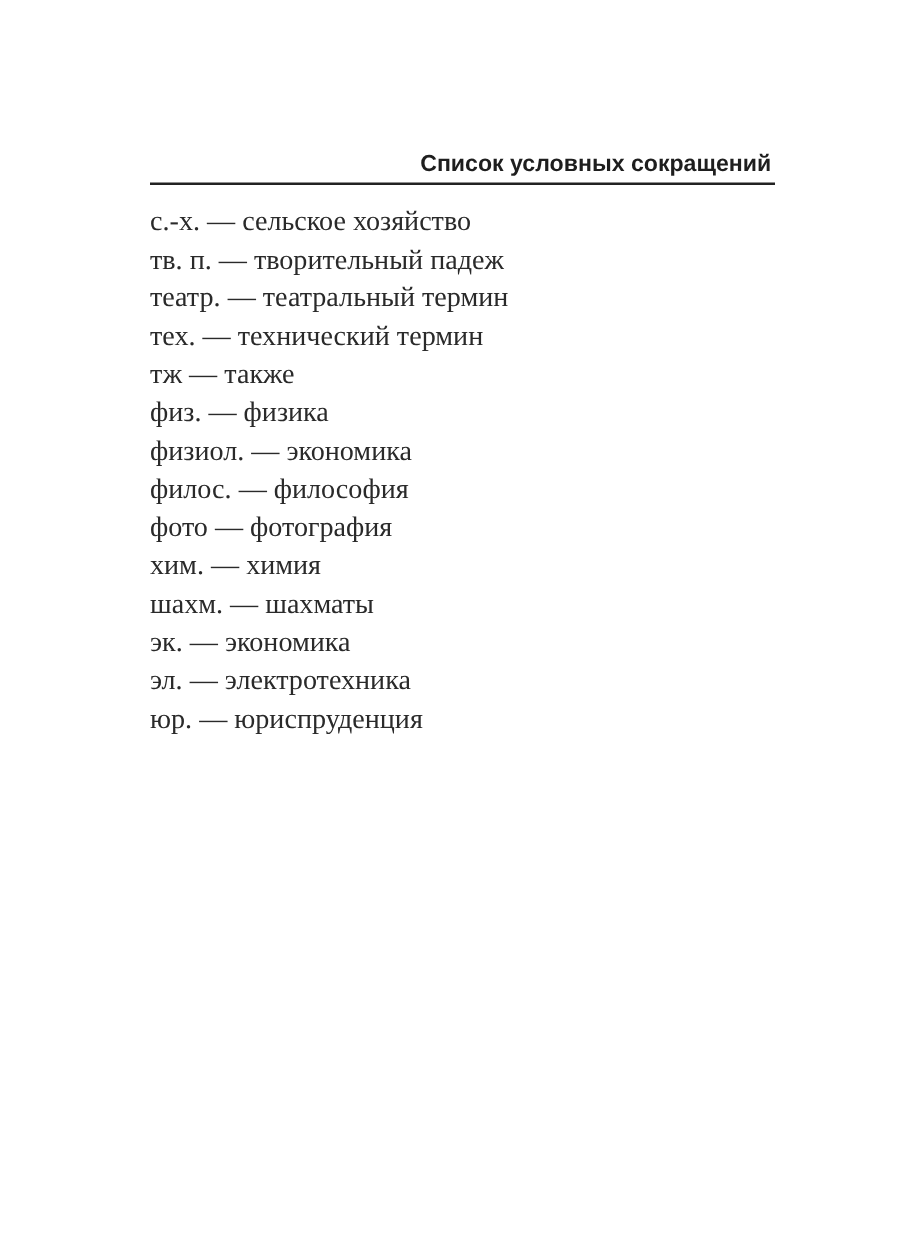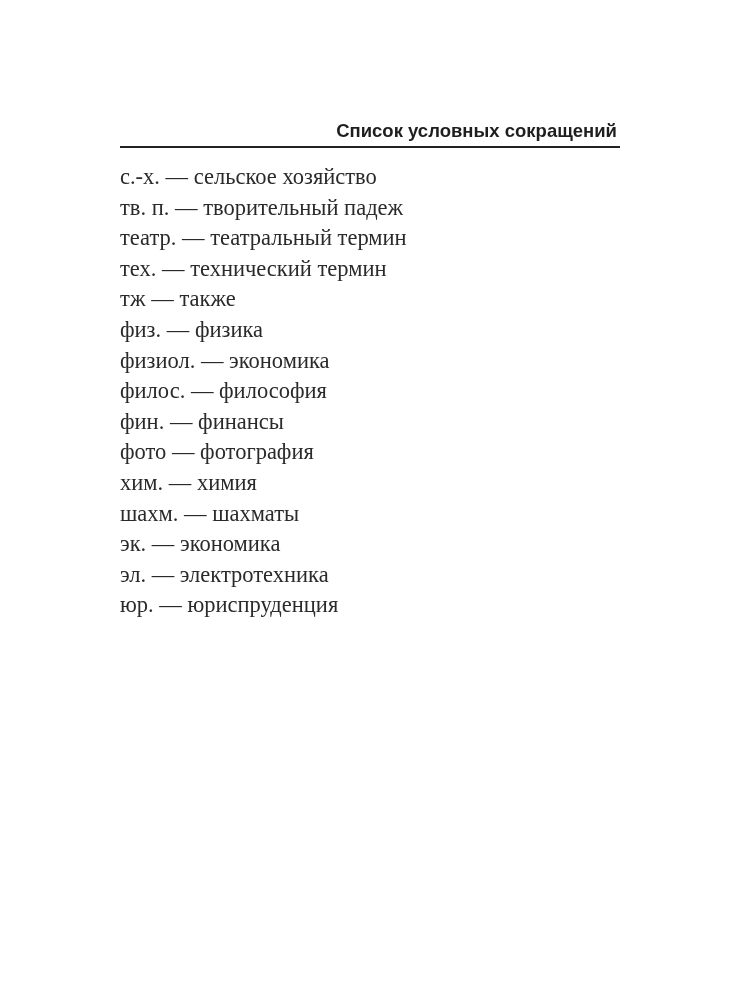--- a/index.html
+++ b/index.html
@@ -32,20 +32,19 @@
 
 <ul class="list">
   <li><span class="abbr">с.-х.</span><span> — </span><span>сельское хозяйство</span></li>
   <li><span class="abbr">тв. п.</span><span> — </span><span>творительный падеж</span></li>
   <li><span class="abbr">театр.</span><span> — </span><span>театральный термин</span></li>
   <li><span class="abbr">тех.</span><span> — </span><span>технический термин</span></li>
   <li><span class="abbr">тж</span><span> — </span><span>также</span></li>
   <li><span class="abbr">физ.</span><span> — </span><span>физика</span></li>
   <li><span class="abbr">физиол.</span><span> — </span><span>экономика</span></li>
   <li><span class="abbr">филос.</span><span> — </span><span>философия</span></li>
-  <li><span class="abbr">фин.</span><span> — </span><span>финансы</span></li>
   <li><span class="abbr">фото</span><span> — </span><span>фотография</span></li>
   <li><span class="abbr">хим.</span><span> — </span><span>химия</span></li>
   <li><span class="abbr">шахм.</span><span> — </span><span>шахматы</span></li>
   <li><span class="abbr">эк.</span><span> — </span><span>экономика</span></li>
   <li><span class="abbr">эл.</span><span> — </span><span>электротехника</span></li>
   <li><span class="abbr">юр.</span><span> — </span><span>юриспруденция</span></li>
 </ul>
 
 </body></html>

